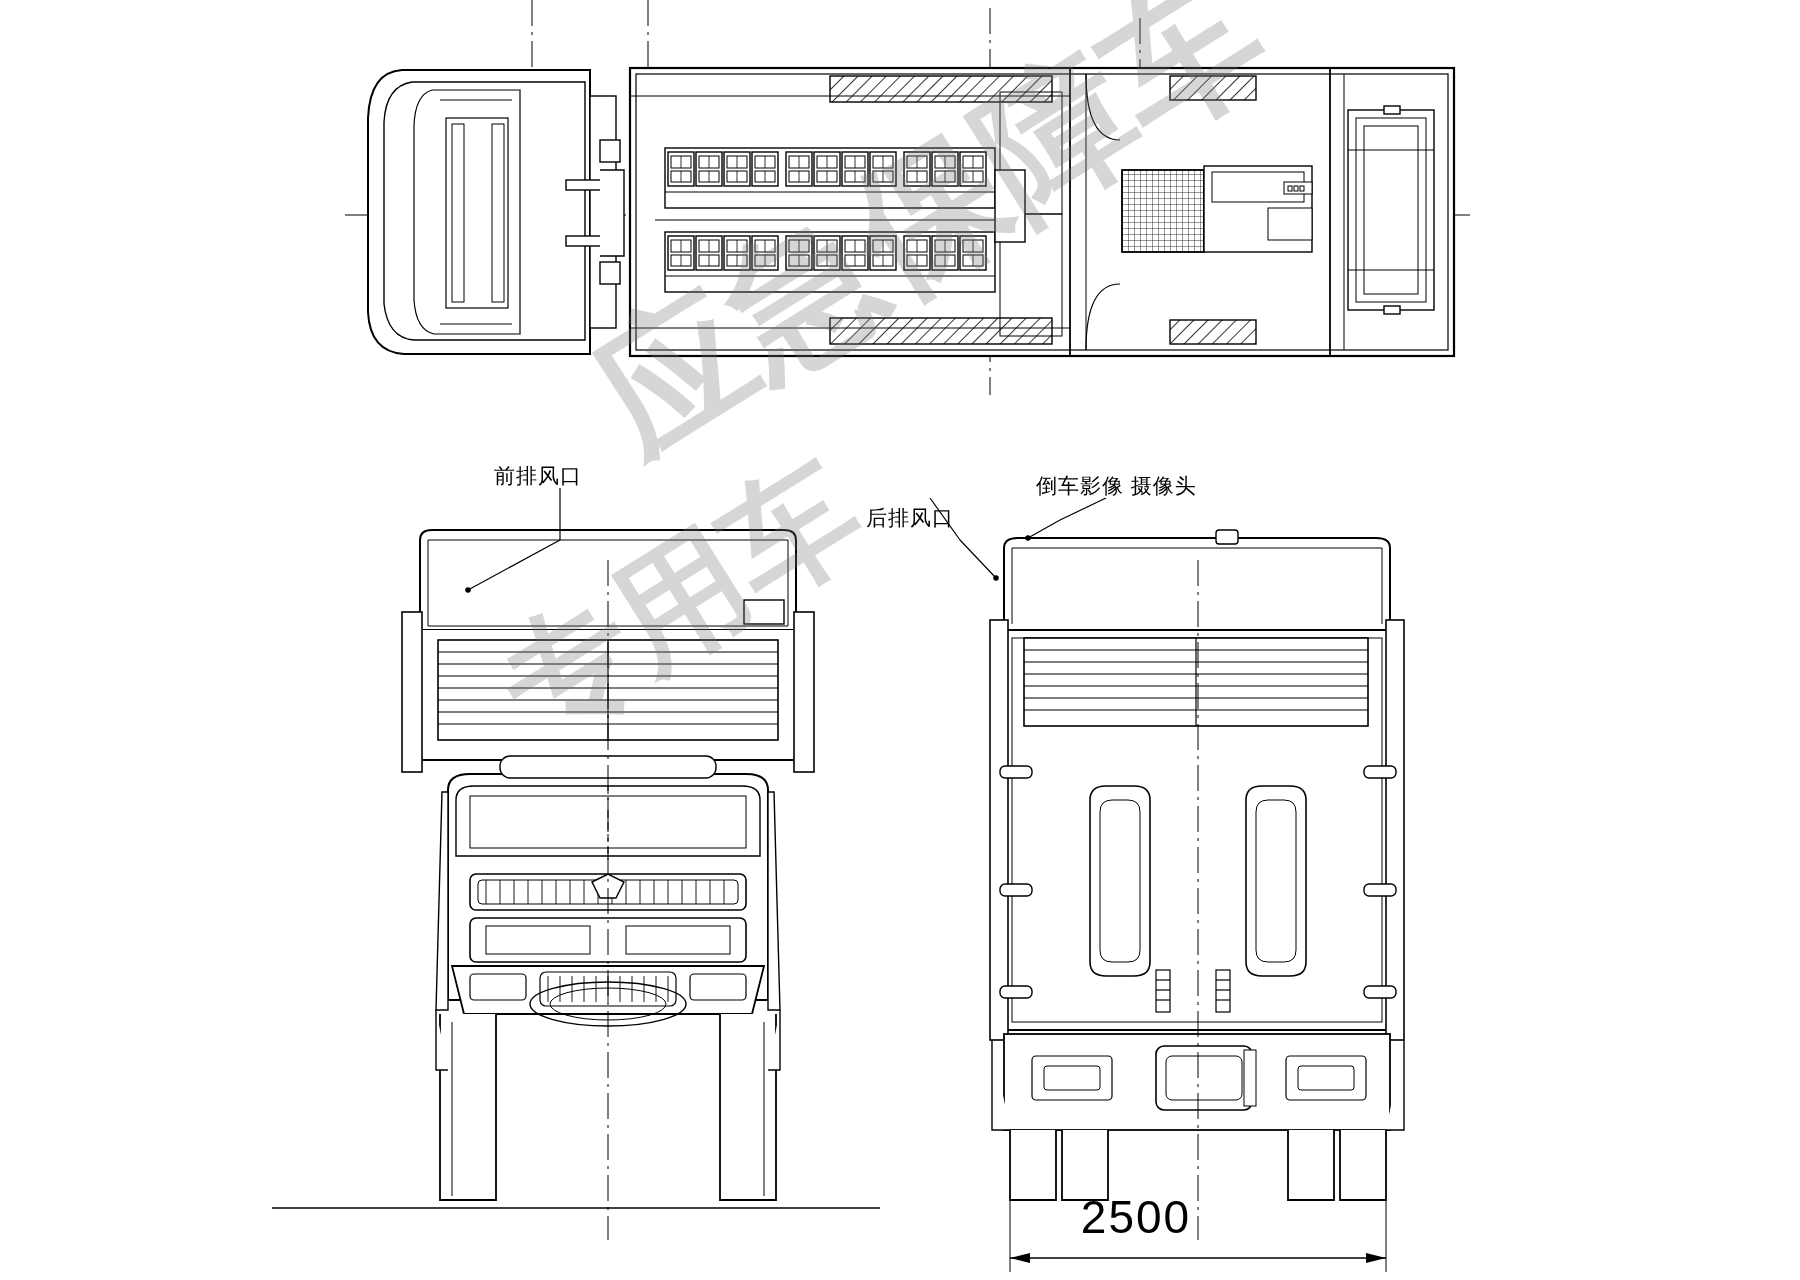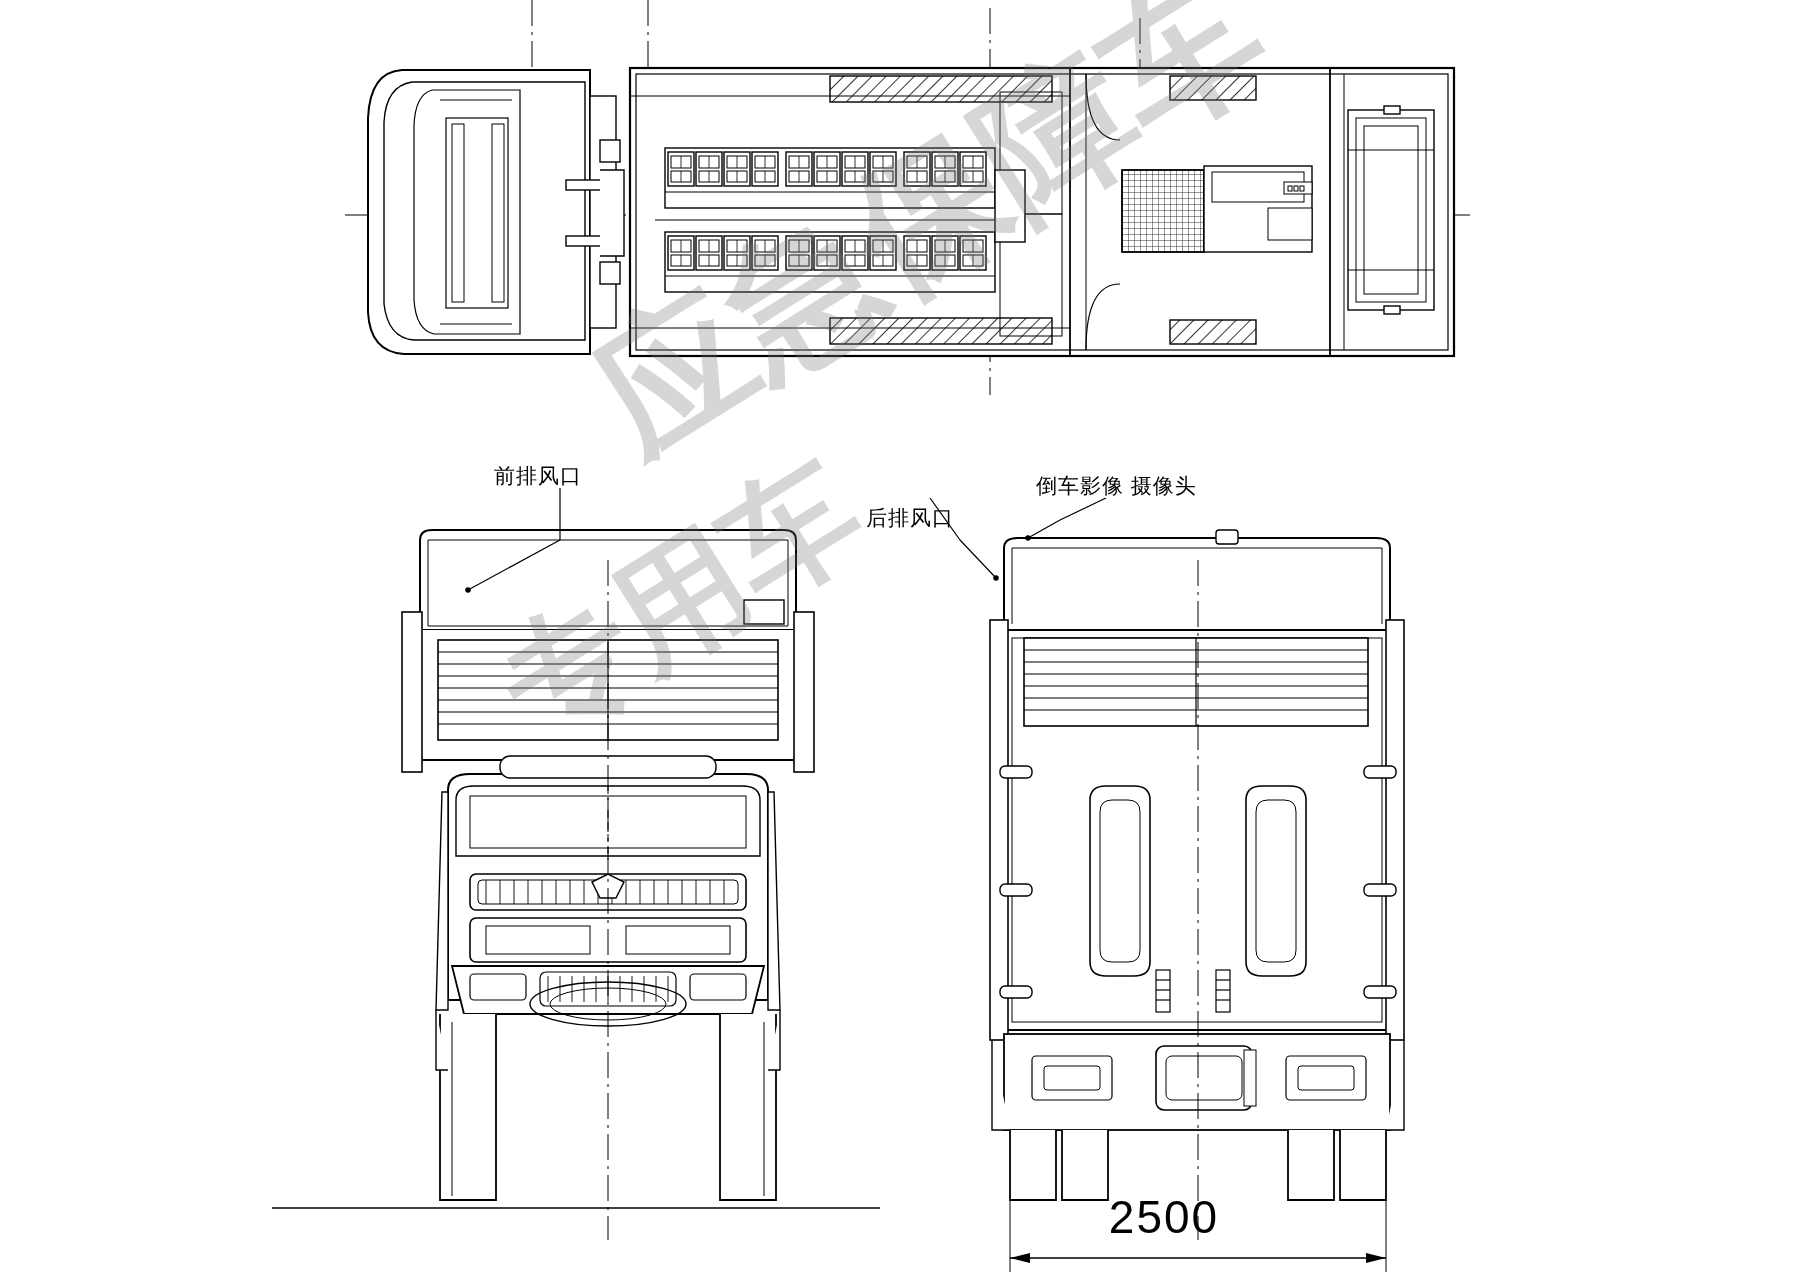--- a/index.html
+++ b/index.html
@@ -384,16 +384,16 @@
     <circle cx="1028" cy="538" r="2.2" fill="#000"></circle>
   </g>
 </svg>
 
 <div class="label" style="left:494px; top:462px;">前排风口</div>
 
 <div class="label" style="left:866px; top:472px;margin-top:32px;">后排风口</div>
 
 <div class="label" style="left:1036px; top:472px;text-align:center;">倒车影像 摄像头</div>
 
-<div class="dim-text" style="left:1164px; top:1190px; transform:translateX(-50%);">2500</div>
+<div class="dim-text" style="left:1136px; top:1190px; transform:translateX(-50%);">2500</div>
 
 <div class="watermark" style="left:560px; top:330px; font-size:150px; transform:rotate(-32deg); transform-origin:left top;">应急保障车</div>
 <div class="watermark" style="left:470px; top:630px; font-size:130px; transform:rotate(-32deg); transform-origin:left top;">专用车</div>
 
 </body></html>

